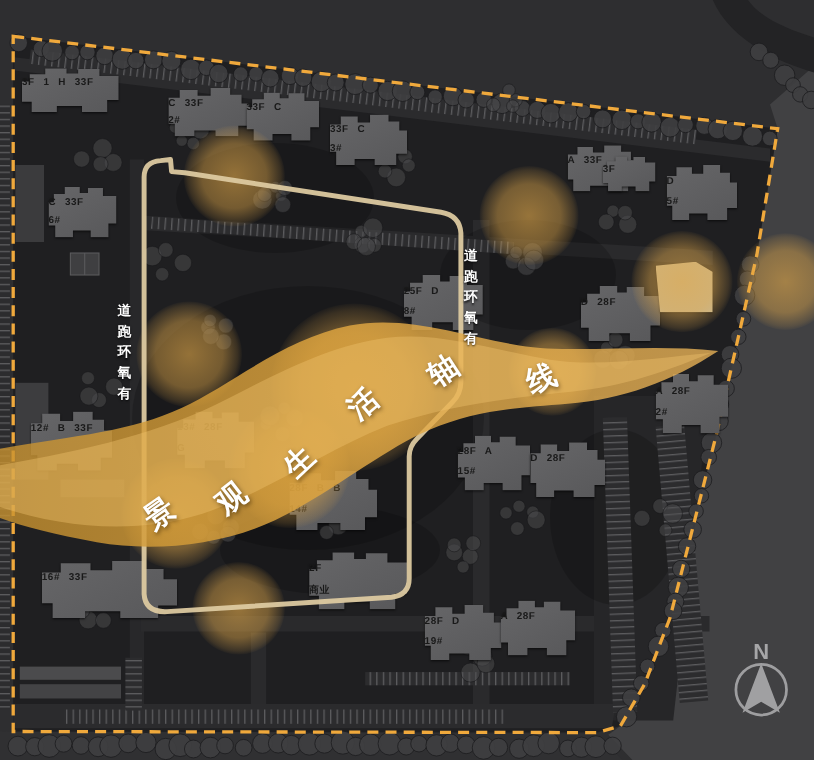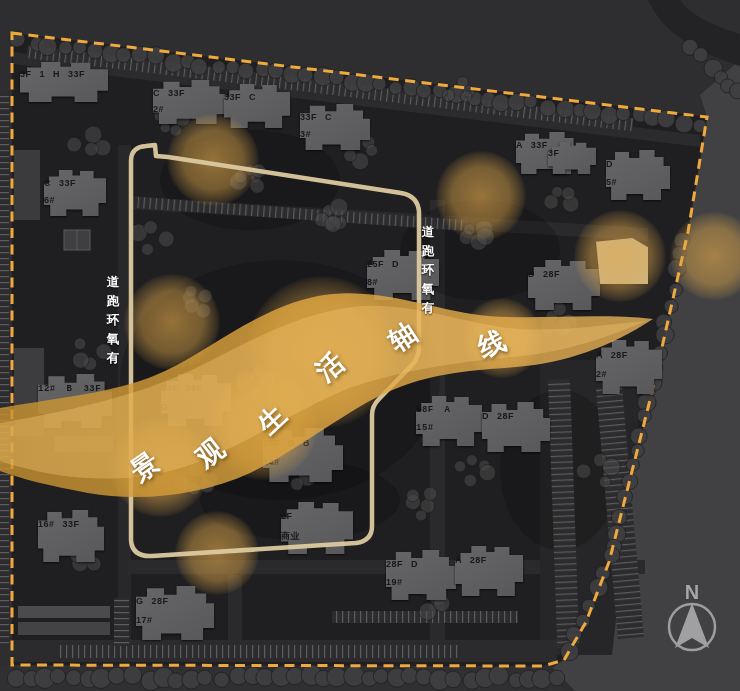--- a/index.html
+++ b/index.html
@@ -364,70 +364,65 @@
       </div>
       <div class="bldg v0" style="left: 330px; top: 250px; width: 72px; height: 50px; margin-left: 37px;">
         <div class="fp"></div>
         <span class="bl top">25F D</span>
         <span class="bl bot">8#</span>
       </div>
       <div class="bldg v0" style="left: 528px; top: 260px; width: 72px; height: 50px;">
         <div class="fp"></div>
         <span class="bl top">D 28F</span>
       </div>
-      <div class="bldg v1" style="left: 38px; top: 374px; width: 74px; height: 54px; font-family: Liberation Mono, monospace;">
+      <div class="bldg v1" style="left: 28px; top: 374px; width: 74px; height: 54px;">
         <div class="fp"></div>
         <span class="bl top">12# B 33F</span>
       </div>
       <div class="bldg v0" style="left: 161px; top: 374px; width: 70px; height: 52px;">
         <div class="fp"></div>
         <span class="bl top">13# 28F</span>
         <span class="bl bot">G</span>
       </div>
       <div class="bldg v1" style="left: 263px; top: 428px; width: 80px; height: 54px;">
         <div class="fp"></div>
         <span class="bl top">28F B B</span>
         <span class="bl bot">14#</span>
       </div>
-      <div class="bldg v0" style="left: 416px; top: 396px; width: 66px; height: 50px; font-family: Liberation Mono, monospace;">
+      <div class="bldg v0" style="left: 416px; top: 396px; width: 66px; height: 50px;">
         <div class="fp"></div>
         <span class="bl top">28F A</span>
         <span class="bl bot">15#</span>
       </div>
       <div class="bldg v1" style="left: 482px; top: 402px; width: 68px; height: 50px;">
         <div class="fp"></div>
         <span class="bl top">D 28F</span>
       </div>
       <div class="bldg v0" style="left: 596px; top: 340px; width: 66px; height: 54px;">
         <div class="fp"></div>
         <span class="bl top">A 28F</span>
         <span class="bl bot">2#</span>
       </div>
-      <div class="bldg v1" style="left: 38px; top: 510px; width: 66px; height: 52px;">
+      <div class="bldg v1" style="left: 38px; top: 510px; width: 80px; height: 52px; padding-left: 43px;">
         <div class="fp"></div>
         <span class="bl top">16# 33F</span>
       </div>
-      <div class="bldg v0" style="left: 281px; top: 502px; width: 72px; height: 52px;">
+      <div class="bldg v0" style="left: 281px; top: 502px; width: 72px; height: 52px; padding-left: 17px;">
         <div class="fp"></div>
         <span class="bl top">2F</span>
         <span class="bl bot">商业</span>
       </div>
       <div class="bldg v1" style="left: 386px; top: 550px; width: 70px; height: 50px;">
         <div class="fp"></div>
         <span class="bl top">28F D</span>
         <span class="bl bot">19#</span>
       </div>
       <div class="bldg v0" style="left: 455px; top: 546px; width: 68px; height: 50px;">
         <div class="fp"></div>
         <span class="bl top">A 28F</span>
-      </div>
-      <div class="bldg v1" style="left: 136px; top: 586px; width: 78px; height: 54px;">
-        <div class="fp"></div>
-        <span class="bl top">G 28F</span>
-        <span class="bl bot">17#</span>
       </div>
       <div class="bldg lit" style="left: 596px; top: 238px; width: 52px; height: 46px;">
         <div class="fp"></div>
       </div>
     </div>
 
   <div id="glows">
       <div class="glow" style="left: 167px; top: 114px; width: 92px; height: 92px;"></div>
       <div class="glow" style="left: 124px; top: 274px; width: 96px; height: 96px;"></div>
       <div class="glow" style="left: 208px; top: 370px; width: 110px; height: 110px;"></div>

